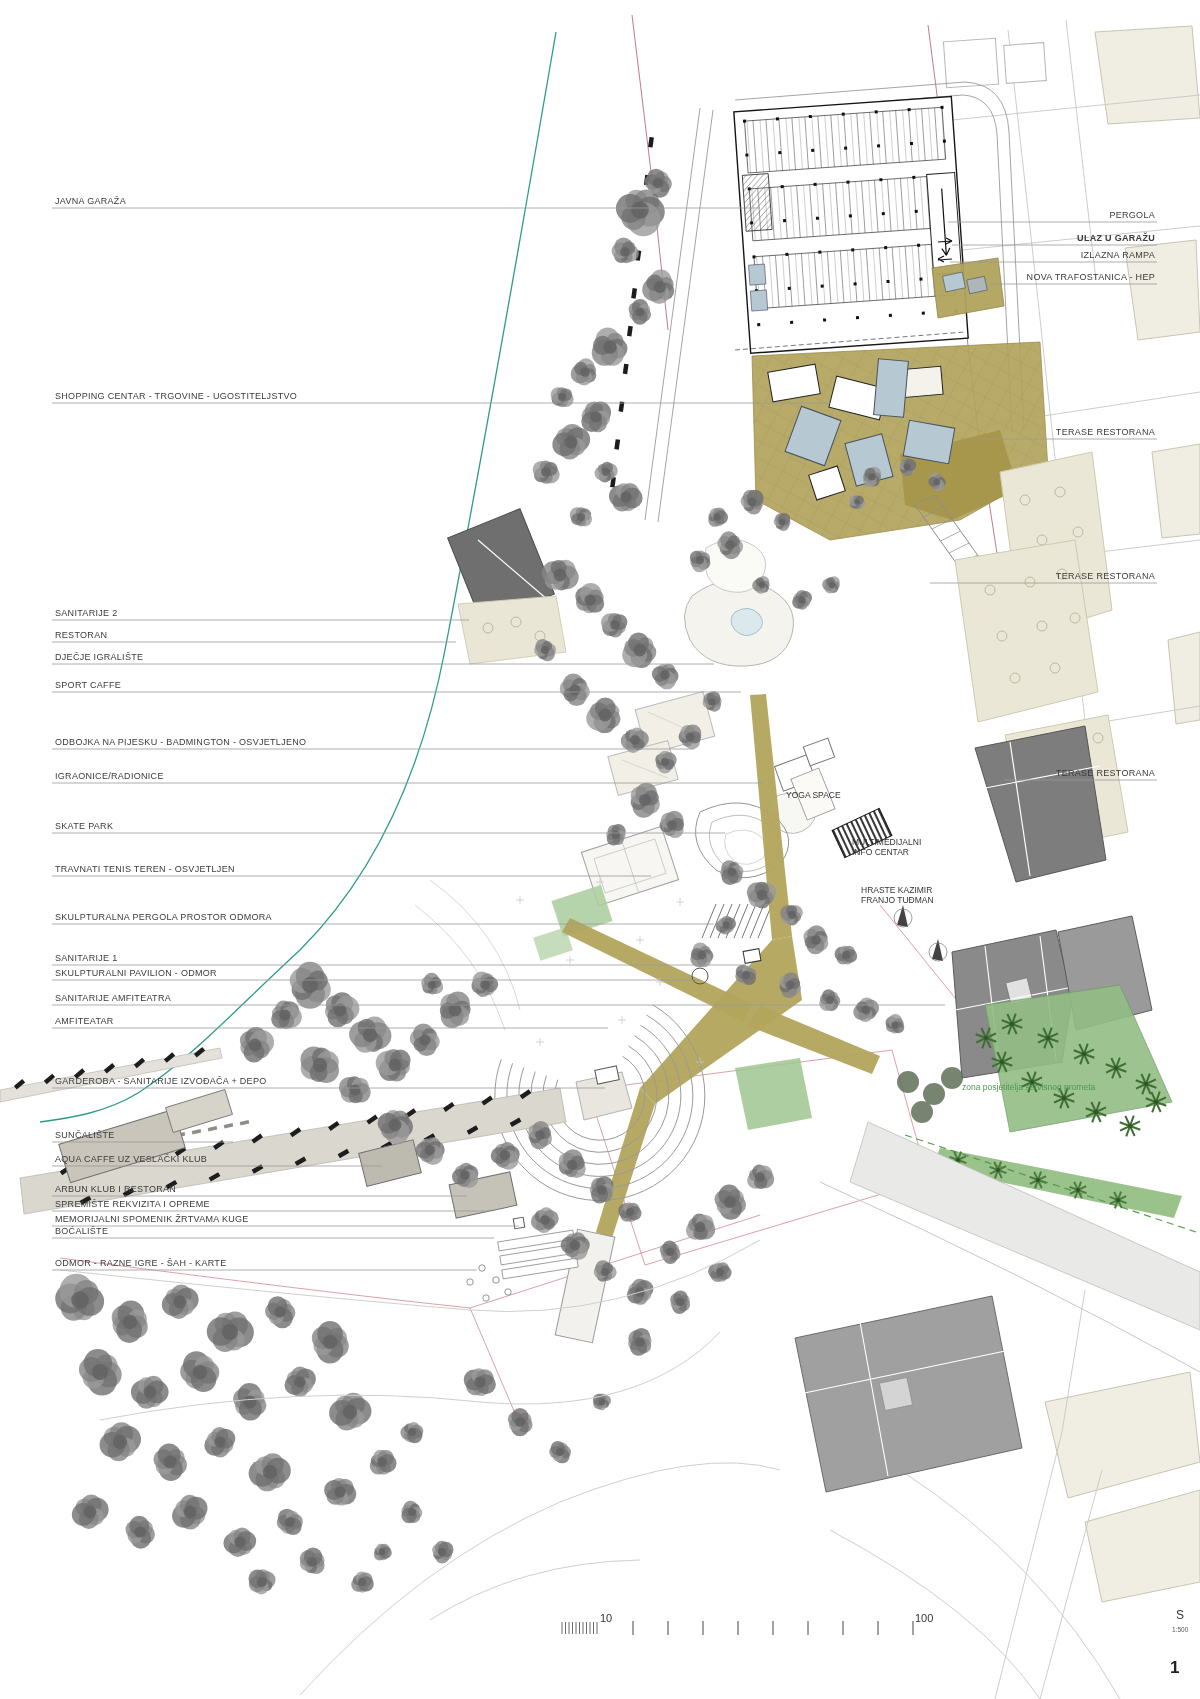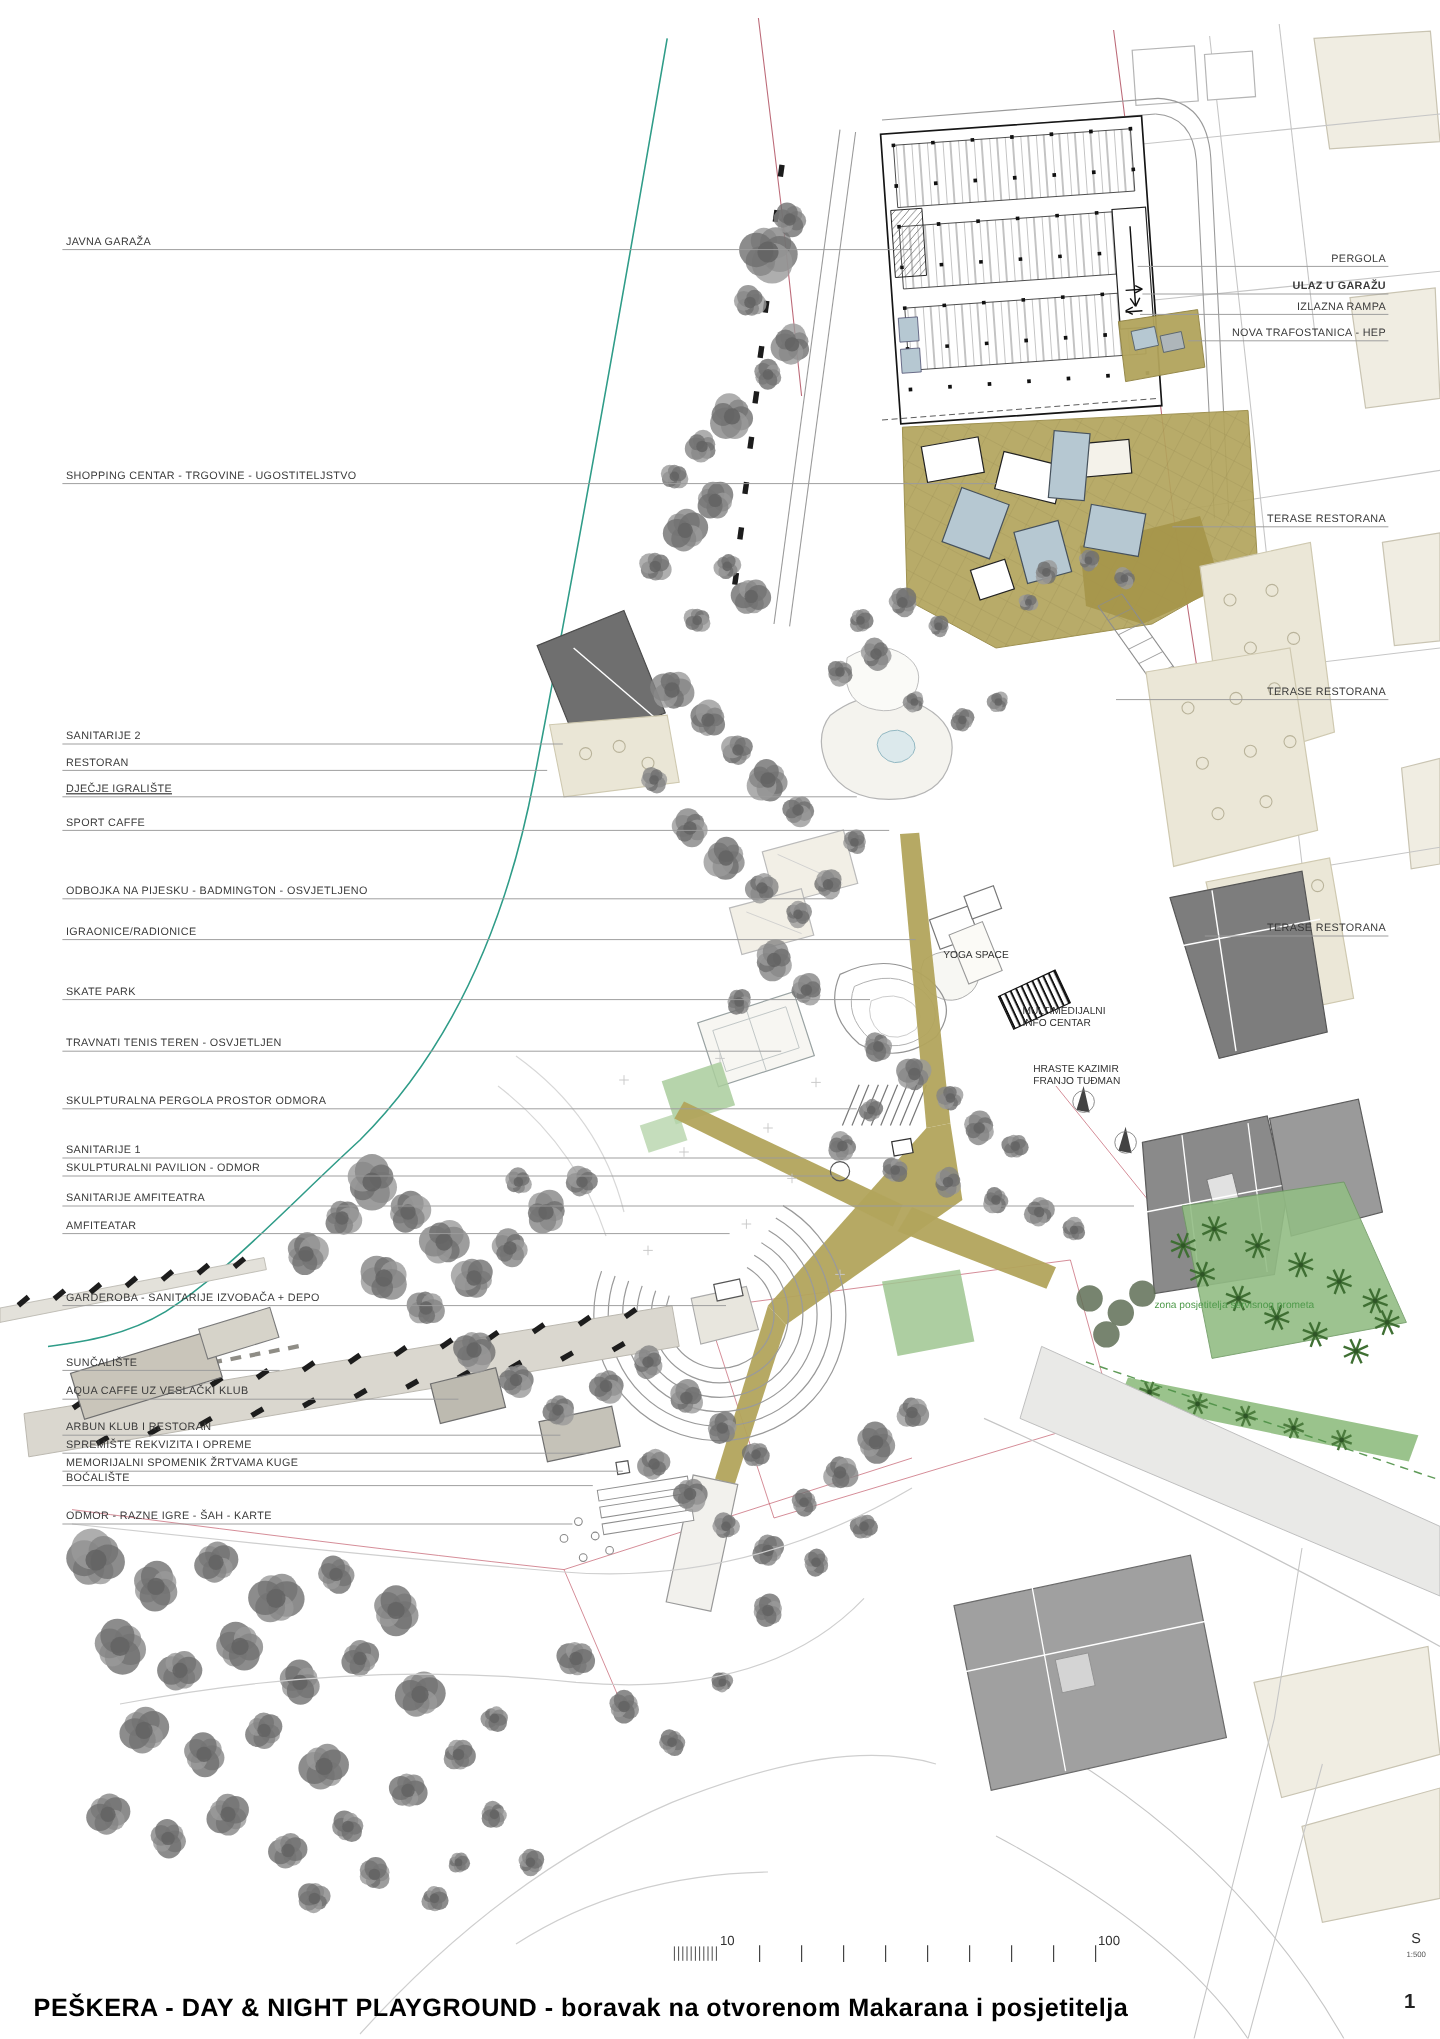--- a/index.html
+++ b/index.html
@@ -1375,21 +1375,21 @@
       <line x1="977" y1="439" x2="1157" y2="439" stroke="#9b9b9b" stroke-width="0.8"></line>
       <line x1="930" y1="583" x2="1157" y2="583" stroke="#9b9b9b" stroke-width="0.8"></line>
       <line x1="1004" y1="780" x2="1157" y2="780" stroke="#9b9b9b" stroke-width="0.8"></line>
     </svg>
 
   <div id="labels">
       <div class="lbl" style="left: 55px; top: 196px;">JAVNA GARAŽA</div>
       <div class="lbl" style="left: 55px; top: 391px;">SHOPPING CENTAR - TRGOVINE - UGOSTITELJSTVO</div>
       <div class="lbl" style="left: 55px; top: 608px;">SANITARIJE 2</div>
       <div class="lbl" style="left: 55px; top: 630px;">RESTORAN</div>
-      <div class="lbl" style="left: 55px; top: 652px; text-decoration: underline;">DJEČJE IGRALIŠTE</div>
+      <div class="lbl" style="left: 55px; top: 652px;">DJEČJE IGRALIŠTE</div>
       <div class="lbl" style="left: 55px; top: 680px;">SPORT CAFFE</div>
       <div class="lbl" style="left: 55px; top: 737px;">ODBOJKA NA PIJESKU - BADMINGTON - OSVJETLJENO</div>
       <div class="lbl" style="left: 55px; top: 771px;">IGRAONICE/RADIONICE</div>
       <div class="lbl" style="left: 55px; top: 821px;">SKATE PARK</div>
       <div class="lbl" style="left: 55px; top: 864px;">TRAVNATI TENIS TEREN  -  OSVJETLJEN</div>
       <div class="lbl" style="left: 55px; top: 912px;">SKULPTURALNA PERGOLA PROSTOR ODMORA</div>
       <div class="lbl" style="left: 55px; top: 953px;">SANITARIJE 1</div>
       <div class="lbl" style="left: 55px; top: 968px;">SKULPTURALNI PAVILION - ODMOR</div>
       <div class="lbl" style="left: 55px; top: 993px;">SANITARIJE AMFITEATRA</div>
       <div class="lbl" style="left: 55px; top: 1016px;">AMFITEATAR</div>
@@ -1413,19 +1413,18 @@
         <div>MULTIMEDIJALNI</div>
         <div>INFO CENTAR</div>
       </div>
       <div class="maplbl" style="left: 861px; top: 885px;">
         <div>HRASTE  KAZIMIR</div>
         <div>FRANJO TUĐMAN</div>
       </div>
       <div class="maplbl green" style="left: 962px; top: 1082px;">zona posjetitelja servisnog prometa</div>
     </div>
 
-  <div id="title-bar">PEŠKERA -  DAY &amp; NIGHT PLAYGROUND - boravak na otvorenom Makarana i posjetitelja</div>
   <div id="page-num">1</div>
   <div class="scale-num" style="left:600px;top:1612px;">10</div>
   <div class="scale-num" style="left:915px;top:1612px;">100</div>
   <div id="north-s">S</div>
   <div id="scale-ratio">1:500</div>
 </div>
 
 </body></html>

